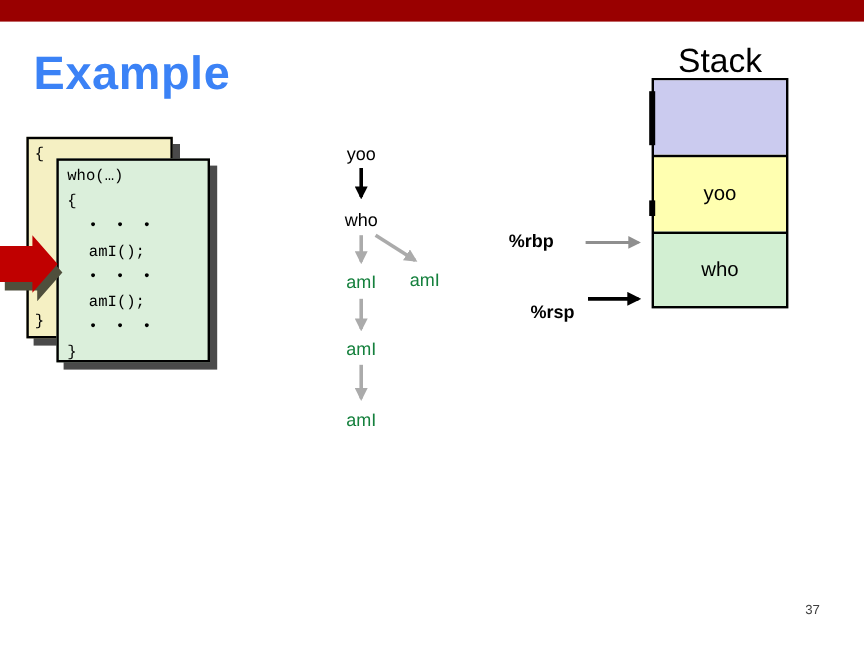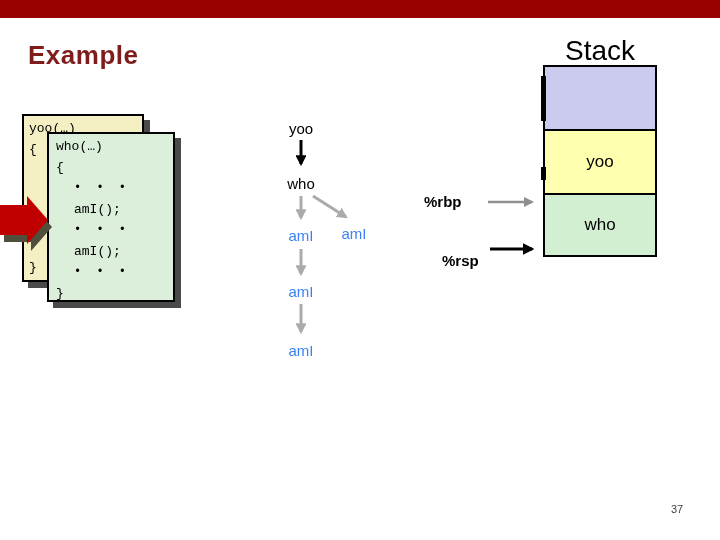--- a/index.html
+++ b/index.html
@@ -1,41 +1,41 @@
 <!DOCTYPE html>
 <html><head>
 <meta charset="utf-8">
 <style>
   html,body { margin:0; padding:0; background:#ffffff; }
   .slide {
     position:relative; width:720px; height:540px; background:#ffffff;
     font-family:"Liberation Sans", sans-serif; overflow:hidden;
   }
   .top-bar { position:absolute; left:0; top:0; width:720px; height:18px; background:#990000; }
-  .title { position:absolute; left:28px; top:40px; font-size:26px; font-weight:bold; color:#7f1d1d; letter-spacing:0.5px;text-align:right; }
+  .title { position:absolute; left:28px; top:40px; font-size:39px; font-weight:bold; color:#3b82f6; letter-spacing:0.5px;text-align:right; }
 
   
   .code-box {
     position:absolute; box-sizing:border-box; border:2px solid #000;
     font-family:"Liberation Mono", monospace; font-size:13px; line-height:21px; color:#000;
     box-shadow:6px 6px 0 #4a4a4a;
   }
   .yoo-box { left:22px; top:114px; width:122px; height:168px; background:#F5F0C3; padding:2px 0 0 5px; }
   .who-box { left:47px; top:132px; width:128px; height:170px; background:#DBEFDB; padding:2px 0 16px 7px; }
   .code-line { white-space:pre; }
   .code-line.indent { padding-left:18px; }
   .code-line.bullets { letter-spacing:4px; font-size:12px; }
   .yoo-box .closing { position:absolute; left:5px; bottom:2px; }
 
   .red-arrow { position:absolute; left:0; top:190px; }
 
   
   .tree-label { position:absolute; font-size:15px; transform:translateX(-50%); white-space:nowrap; }
   .tree-black { color:#000; }
-  .tree-gray { color:#3b82f6; }
+  .tree-gray { color:#15803d; }
 
   .overlay { position:absolute; left:0; top:0; pointer-events:none; }
 
   
   .stack-title { position:absolute; left:543px; top:35px; width:114px; text-align:center; font-size:28px; color:#000; }
   .stack-box { position:absolute; left:543px; top:65px; width:114px; border:2px solid #000; box-sizing:border-box; }
   .frame { box-sizing:border-box; display:flex; align-items:center; justify-content:center; font-size:17px; color:#000; }
   .frame + .frame { border-top:2px solid #000; }
   .frame-0 { height:62px; background:#CBCBEF; }
   .frame-1 { height:64px; background:#FFFFB0; }
@@ -52,21 +52,20 @@
 </style>
 </head>
 <body>
 
 <div class="slide">
 
   <div class="top-bar"></div>
   <div class="title">Example</div>
 
   <div class="code-box yoo-box">
-    <div class="code-line">yoo(…)</div>
     <div class="code-line">{</div>
     <div class="code-line closing">}</div>
   </div>
 
   <div class="code-box who-box">
     <div class="code-line">who(…)</div>
     <div class="code-line">{</div>
     <div class="code-line indent bullets">• • •</div>
     <div class="code-line indent">amI();</div>
     <div class="code-line indent bullets">• • •</div>

